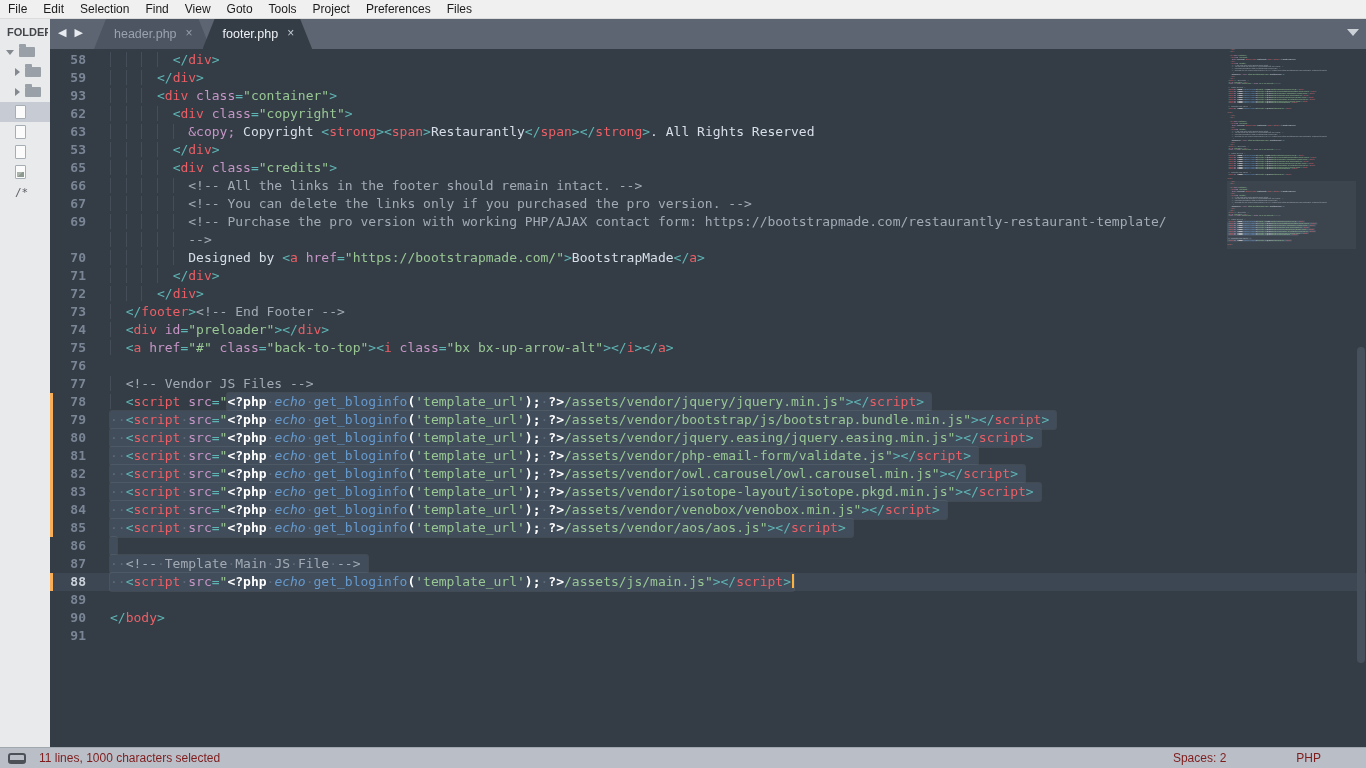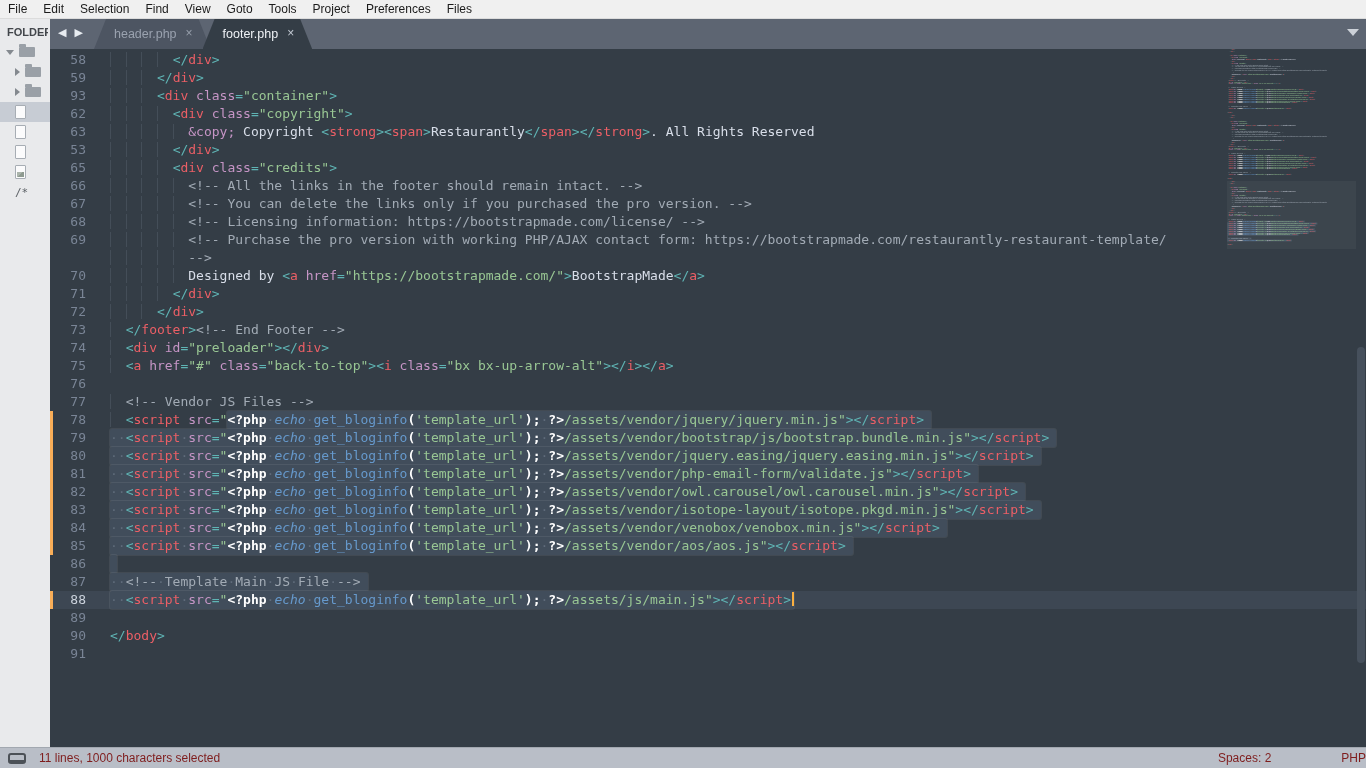--- a/index.html
+++ b/index.html
@@ -51,21 +51,21 @@
                   border-left:6px solid transparent; border-right:6px solid transparent;
                   border-top:7px solid #ccd1d8; cursor:default; }
 
   
   .editor { position:absolute; left:50px; top:49px; width:1316px; height:698px;
             background:#343d46; overflow:hidden; padding-top:2px;
             font-family:"DejaVu Sans Mono", monospace; font-size:13px; line-height:18px; }
   .row { display:flex; height:18px; }
   .row.active { background:#3d4753; }
   .gutter { flex:0 0 60px; width:60px; text-align:right; padding-right:24px;
-            color:#7a8596; position:relative; }
+            color:#7a8596; position:relative;font-weight:bold; }
   .row.active .ln { color:#ccd3dd; }
   .marker { position:absolute; left:0; top:0; bottom:0; width:3px; background:#f9ae58; }
   .ctext { white-space:pre; height:18px; }
   .t-ind { color:transparent;
            background-image:repeating-linear-gradient(to right, rgba(165,180,200,0.14) 0 1px, transparent 1px 15.65px); }
   .t-pun { color:#5fb4b4; }
   .t-tag { color:#ec5f66; }
   .t-att { color:#c695c6; }
   .t-str { color:#99c794; }
   .t-com { color:#a2abb5; }
@@ -94,21 +94,21 @@
   
   .vscroll-thumb { position:absolute; left:1357px; top:347px; width:8px; height:316px;
                    background:#46505c; border-radius:4px; }
 
   
   .statusbar { position:absolute; left:0; top:747px; width:1366px; height:21px;
                background:#b9bec7; border-top:1px solid #a2a8b0;
                display:flex; align-items:center; font-size:12px; color:#7f1d1d; }
   .sb-icon { width:18px; height:11px; border:2px solid #4c5157; border-bottom:4px solid #4c5157;
              border-radius:3px; margin:0 13px 0 8px; }
-  .sb-right { margin-left:auto; display:flex; align-items:flex-end; gap:70px; }
+  .sb-right { margin-left:auto; display:flex; align-items:flex-end; gap:70px; padding-right:45px; }
 </style>
 </head>
 <body>
 
 <div class="menubar" id="menubar">
     <div class="menu-item">File</div>
     <div class="menu-item">Edit</div>
     <div class="menu-item">Selection</div>
     <div class="menu-item">Find</div>
     <div class="menu-item">View</div>
@@ -198,24 +198,20 @@
     </div>
     <div class="row">
       <div class="gutter"><span class="ln">66</span></div>
       <div class="ctext"><span class="t-ind">          </span><span class="t-com">&lt;!-- All the links in the footer should remain intact. --&gt;</span></div>
     </div>
     <div class="row">
       <div class="gutter"><span class="ln">67</span></div>
       <div class="ctext"><span class="t-ind">          </span><span class="t-com">&lt;!-- You can delete the links only if you purchased the pro version. --&gt;</span></div>
     </div>
     <div class="row">
-      <div class="gutter"><span class="ln">68</span></div>
-      <div class="ctext"><span class="t-ind">          </span><span class="t-com">&lt;!-- Licensing information: https://bootstrapmade.com/license/ --&gt;</span></div>
-    </div>
-    <div class="row">
       <div class="gutter"><span class="ln">69</span></div>
       <div class="ctext"><span class="t-ind">          </span><span class="t-com">&lt;!-- Purchase the pro version with working PHP/AJAX contact form: https://bootstrapmade.com/restaurantly-restaurant-template/</span></div>
     </div>
     <div class="row">
       <div class="gutter"><span class="ln"></span></div>
       <div class="ctext"><span class="t-ind">          </span><span class="t-com">--&gt;</span></div>
     </div>
     <div class="row">
       <div class="gutter"><span class="ln">70</span></div>
       <div class="ctext"><span class="t-ind">          </span><span class="t-def">Designed by </span><span class="t-pun">&lt;</span><span class="t-tag">a</span><span class="t-att"> href</span><span class="t-pun">=</span><span class="t-str">"https://bootstrapmade.com/"</span><span class="t-pun">&gt;</span><span class="t-def">BootstrapMade</span><span class="t-pun">&lt;/</span><span class="t-tag">a</span><span class="t-pun">&gt;</span></div>

